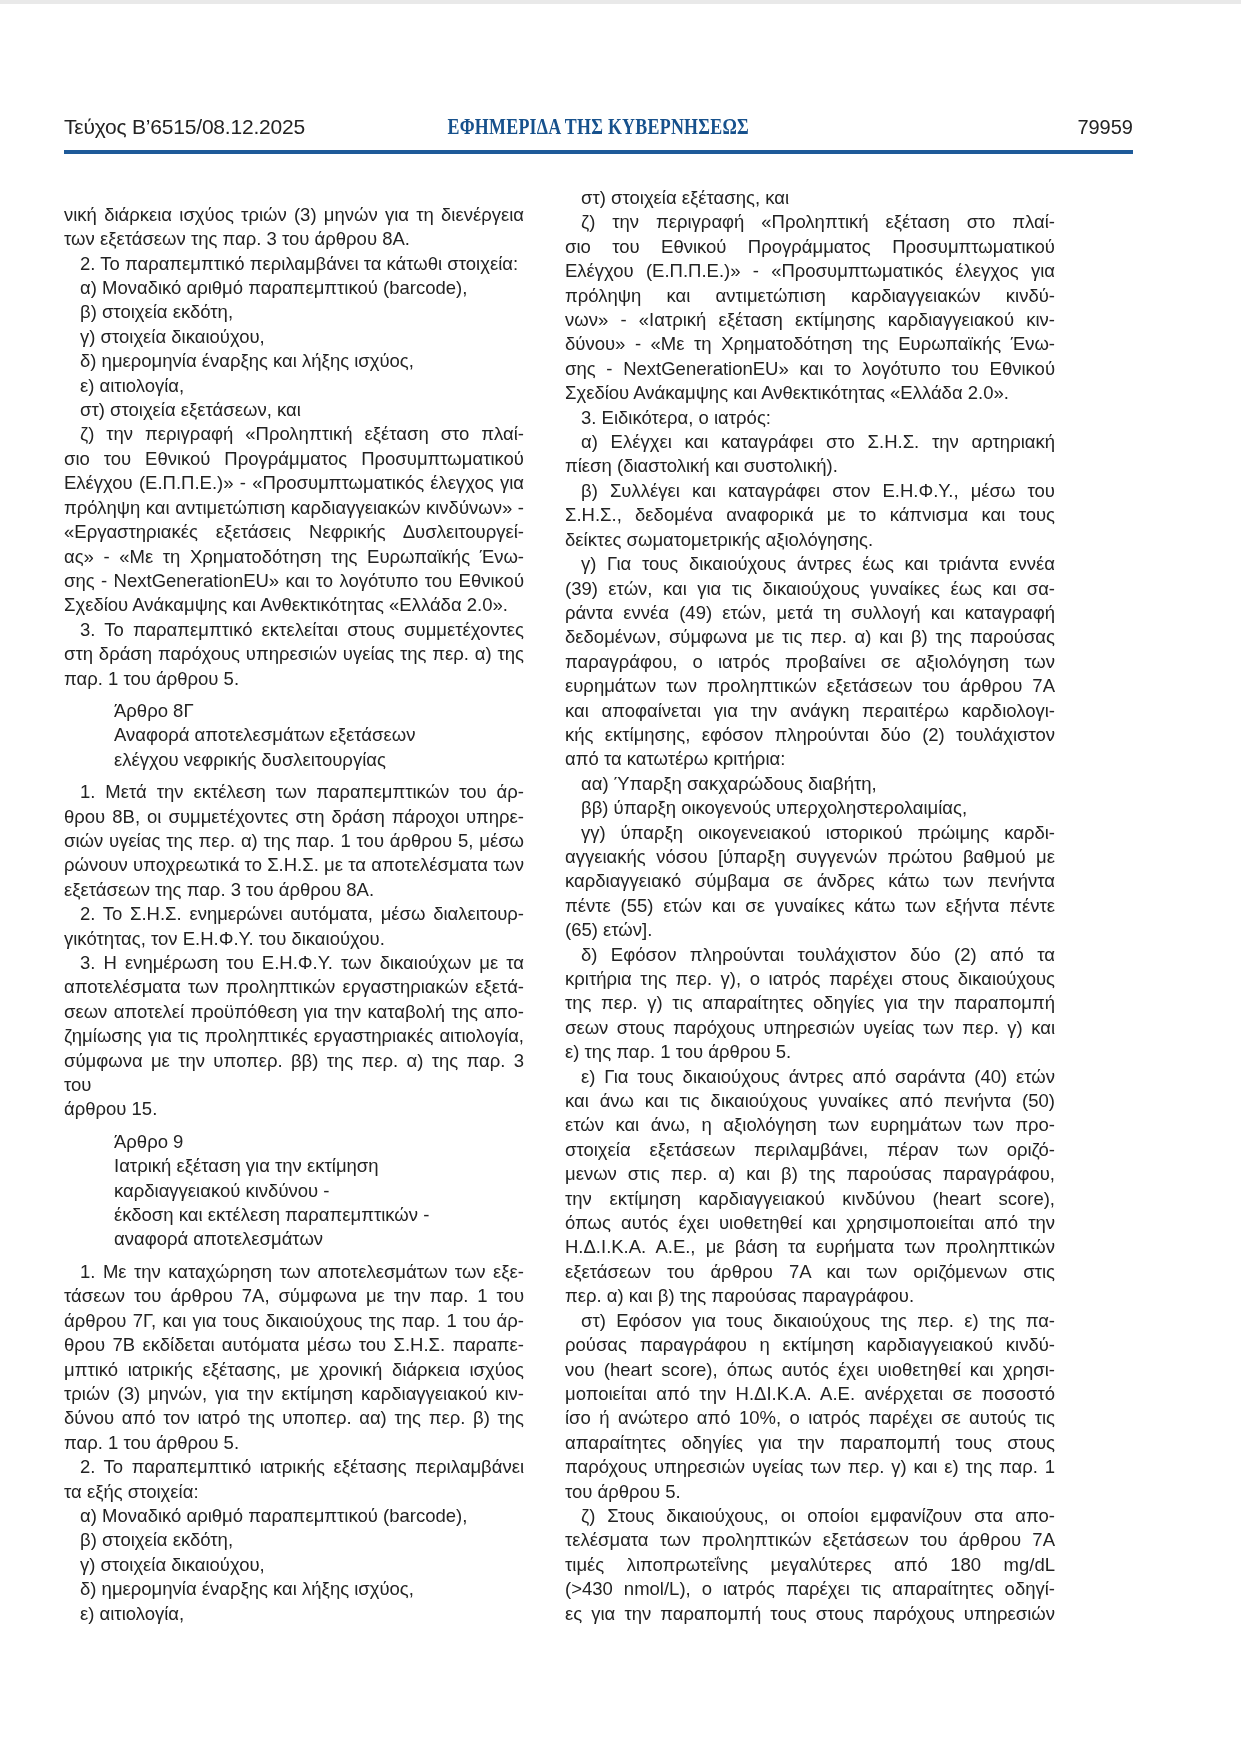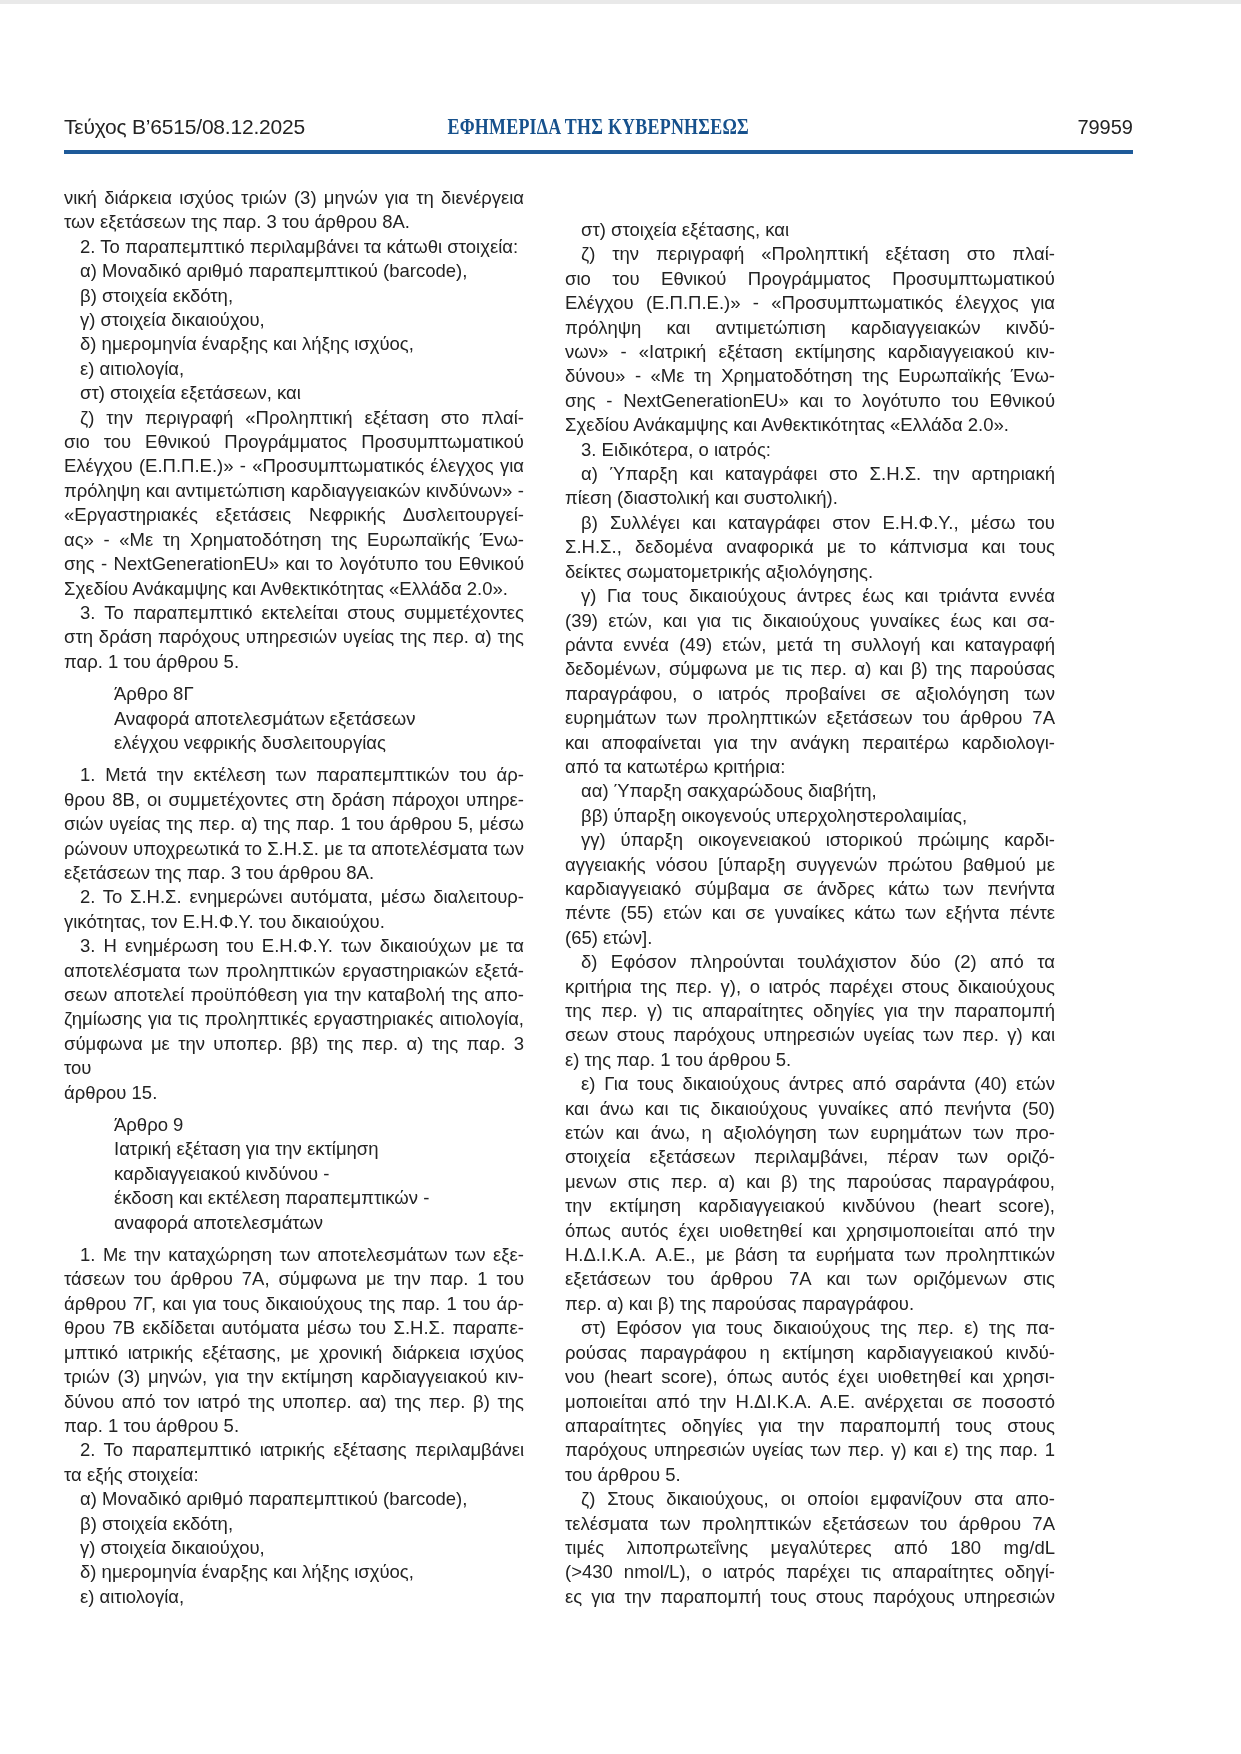--- a/index.html
+++ b/index.html
@@ -193,36 +193,37 @@
           <div class="line j">πρόληψη και αντιμετώπιση καρδιαγγειακών κινδύ-</div>
           <div class="line j">νων» - «Ιατρική εξέταση εκτίμησης καρδιαγγειακού κιν-</div>
           <div class="line j">δύνου» - «Με τη Χρηματοδότηση της Ευρωπαϊκής Ένω-</div>
           <div class="line j">σης - NextGenerationEU» και το λογότυπο του Εθνικού</div>
           <div class="line">Σχεδίου Ανάκαμψης και Ανθεκτικότητας «Ελλάδα 2.0».</div>
         </div>
         <div class="para">
           <div class="line ind">3. Ειδικότερα, ο ιατρός:</div>
         </div>
         <div class="para">
-          <div class="line j ind">α) Ύπαρξη και καταγράφει στο Σ.Η.Σ. την αρτηριακή</div>
+          <div class="line j ind">α) Ελέγχει και καταγράφει στο Σ.Η.Σ. την αρτηριακή</div>
           <div class="line">πίεση (διαστολική και συστολική).</div>
         </div>
         <div class="para">
           <div class="line j ind">β) Συλλέγει και καταγράφει στον Ε.Η.Φ.Υ., μέσω του</div>
           <div class="line j">Σ.Η.Σ., δεδομένα αναφορικά με το κάπνισμα και τους</div>
           <div class="line">δείκτες σωματομετρικής αξιολόγησης.</div>
         </div>
         <div class="para">
           <div class="line j ind">γ) Για τους δικαιούχους άντρες έως και τριάντα εννέα</div>
           <div class="line j">(39) ετών, και για τις δικαιούχους γυναίκες έως και σα-</div>
           <div class="line j">ράντα εννέα (49) ετών, μετά τη συλλογή και καταγραφή</div>
           <div class="line j">δεδομένων, σύμφωνα με τις περ. α) και β) της παρούσας</div>
           <div class="line j">παραγράφου, ο ιατρός προβαίνει σε αξιολόγηση των</div>
           <div class="line j">ευρημάτων των προληπτικών εξετάσεων του άρθρου 7Α</div>
           <div class="line j">και αποφαίνεται για την ανάγκη περαιτέρω καρδιολογι-</div>
+          <div class="line j">κής εκτίμησης, εφόσον πληρούνται δύο (2) τουλάχιστον</div>
           <div class="line">από τα κατωτέρω κριτήρια:</div>
         </div>
         <div class="para">
           <div class="line ind">αα) Ύπαρξη σακχαρώδους διαβήτη,</div>
         </div>
         <div class="para">
           <div class="line ind">ββ) ύπαρξη οικογενούς υπερχοληστερολαιμίας,</div>
         </div>
         <div class="para">
           <div class="line j ind">γγ) ύπαρξη οικογενειακού ιστορικού πρώιμης καρδι-</div>
@@ -248,20 +249,21 @@
           <div class="line j">όπως αυτός έχει υιοθετηθεί και χρησιμοποιείται από την</div>
           <div class="line j">Η.Δ.Ι.Κ.Α. Α.Ε., με βάση τα ευρήματα των προληπτικών</div>
           <div class="line j">εξετάσεων του άρθρου 7Α και των οριζόμενων στις</div>
           <div class="line">περ. α) και β) της παρούσας παραγράφου.</div>
         </div>
         <div class="para">
           <div class="line j ind">στ) Εφόσον για τους δικαιούχους της περ. ε) της πα-</div>
           <div class="line j">ρούσας παραγράφου η εκτίμηση καρδιαγγειακού κινδύ-</div>
           <div class="line j">νου (heart score), όπως αυτός έχει υιοθετηθεί και χρησι-</div>
           <div class="line j">μοποιείται από την Η.ΔΙ.Κ.Α. Α.Ε. ανέρχεται σε ποσοστό</div>
+          <div class="line j">ίσο ή ανώτερο από 10%, ο ιατρός παρέχει σε αυτούς τις</div>
           <div class="line j">απαραίτητες οδηγίες για την παραπομπή τους στους</div>
           <div class="line j">παρόχους υπηρεσιών υγείας των περ. γ) και ε) της παρ. 1</div>
           <div class="line">του άρθρου 5.</div>
         </div>
         <div class="para">
           <div class="line j ind">ζ) Στους δικαιούχους, οι οποίοι εμφανίζουν στα απο-</div>
           <div class="line j">τελέσματα των προληπτικών εξετάσεων του άρθρου 7Α</div>
           <div class="line j">τιμές λιποπρωτεΐνης μεγαλύτερες από 180 mg/dL</div>
           <div class="line j">(&gt;430 nmol/L), ο ιατρός παρέχει τις απαραίτητες οδηγί-</div>
           <div class="line j">ες για την παραπομπή τους στους παρόχους υπηρεσιών</div>

